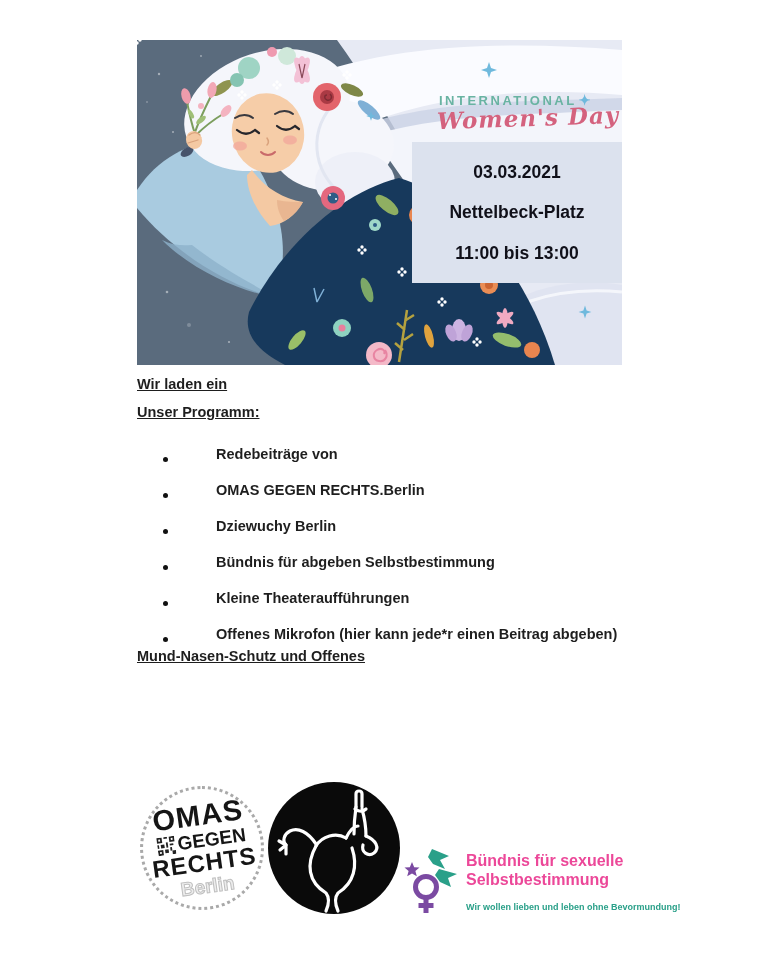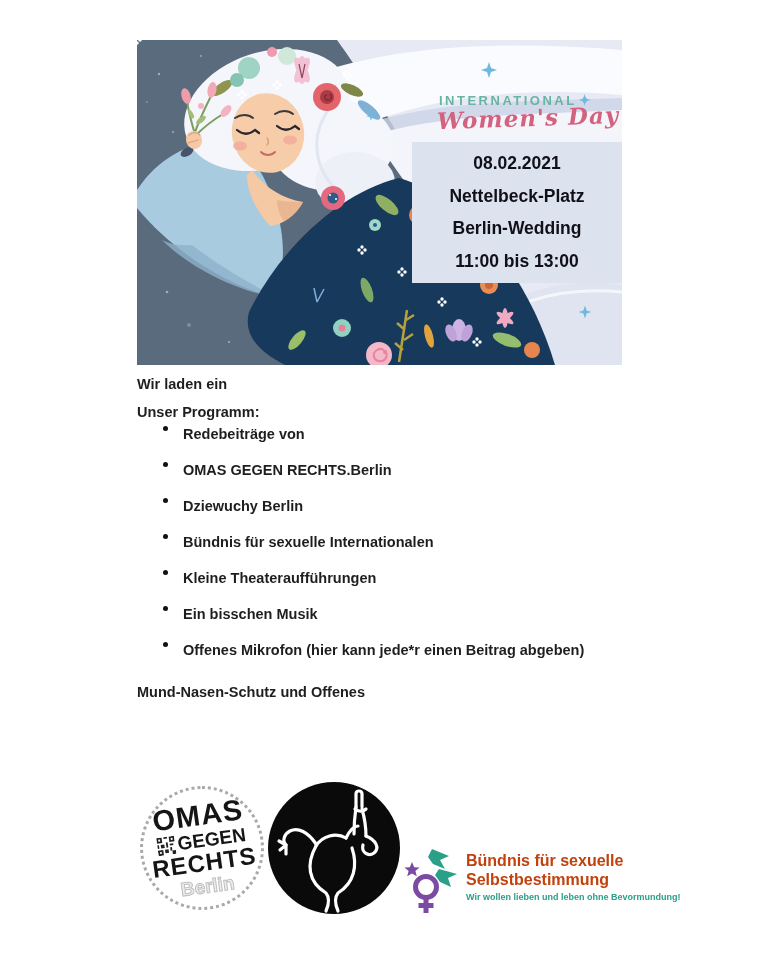--- a/index.html
+++ b/index.html
@@ -14,44 +14,44 @@
   .intl-line .spark{color:#6fb9dd;font-size:14px;letter-spacing:0;margin-left:2px;}
   .wday{position:absolute;left:300px;top:64px;width:190px;
         font-family:"DejaVu Serif",cursive;font-style:italic;font-weight:bold;
         font-size:23px;color:#d4627e;transform:rotate(-2deg);letter-spacing:1px;}
   .info-box{position:absolute;left:275px;top:102px;width:210px;height:141px;
             background:#dce2ee;display:flex;flex-direction:column;justify-content:space-evenly;
             text-align:center;color:#101019;font-weight:bold;font-size:17.5px;}
 
   
   .copy{position:absolute;left:137px;top:370px;width:505px;color:#1e1e1e;font-weight:bold;font-size:14.5px;}
-  .copy p{margin:0;line-height:28px;}
+  .copy p{margin:0;line-height:28px;text-decoration:underline;}
   .program{list-style:none;margin:0;padding:0;}
-  .program li{height:36px;display:flex;align-items:flex-start;padding-left:26px;}
+  .program li{height:36px;display:flex;align-items:flex-end;padding-left:26px;gap:33px;}
   .program .dot{width:5px;height:5px;border-radius:50%;background:#111;margin-right:15px;flex:0 0 auto;}
   .notice{margin-top:10px !important;line-height:29px !important;}
   .notice2{line-height:29px !important;}
 
   
   .omas{position:absolute;left:140px;top:786px;width:124px;height:124px;border-radius:50%;
         background:#ffffff;border:3px dotted #a9a9a9;box-sizing:border-box;
         display:flex;flex-direction:column;align-items:center;justify-content:center;}
   .omas-inner{transform:rotate(-8deg);text-align:center;line-height:1;}
   .omas-w1{font-size:29px;font-weight:800;letter-spacing:1px;color:#151515;}
   .omas-row{display:flex;align-items:center;justify-content:center;margin-top:1px;}
   .omas-w2{font-size:19px;font-weight:800;color:#151515;margin-left:3px;}
   .omas-w3{font-size:24px;font-weight:800;letter-spacing:1px;color:#151515;margin-top:1px;}
   .omas-w4{font-size:19px;font-weight:800;color:#ededed;-webkit-text-stroke:1px #bfbfbf;margin-top:2px;}
 
   .dziewuchy{position:absolute;left:268px;top:782px;width:132px;height:132px;border-radius:50%;background:#0a0a0a;}
 
   .buendnis{position:absolute;left:402px;top:843px;display:flex;align-items:flex-start;}
   .buendnis-text{margin-left:6px;padding-top:8px;}
-  .bnd1{font-size:16px;font-weight:bold;color:#c2410c;line-height:19px;}
-  .bnd-slogan{font-size:9px;font-weight:bold;color:#2aa089;margin-top:3px;white-space:nowrap;}
+  .bnd1{font-size:16px;font-weight:bold;color:#ec4899;line-height:19px;}
+  .bnd-slogan{font-size:9px;font-weight:bold;color:#2aa089;margin-top:13px;white-space:nowrap;}
 </style>
 </head>
 <body>
 
 <div class="page">
 
   <div class="hero">
     <svg width="485" height="325" viewBox="0 0 485 325">
 
       <rect x="0" y="0" width="485" height="325" fill="#5a6b7d"></rect>
@@ -197,23 +197,22 @@
         <path d="M0 -8 L2 -2 L8 0 L2 2 L0 8 L-2 2 L-8 0 L-2 -2 Z" transform="translate(234 76) scale(0.6)"></path>
       </g>
     </svg>
 
     <div class="intl-line">
       <span>INTERNATIONAL</span><span class="spark">✦</span>
     </div>
     <div class="wday">Women's Day</div>
 
     <div class="info-box">
-      <div>08.02.2021</div>
+      <div>03.03.2021</div>
       <div>Nettelbeck-Platz</div>
-      <div>Berlin-Wedding</div>
       <div>11:00 bis 13:00</div>
     </div>
   </div>
 
   <div class="copy">
     <p>Wir laden ein</p>
     <p>Unser Programm:</p>
     <ul class="program">
       <li>
           <span class="dot"></span>
@@ -222,29 +221,25 @@
       <li>
           <span class="dot"></span>
           <span>OMAS GEGEN RECHTS.Berlin</span>
         </li>
       <li>
           <span class="dot"></span>
           <span>Dziewuchy Berlin</span>
         </li>
       <li>
           <span class="dot"></span>
-          <span>Bündnis für sexuelle Internationalen</span>
+          <span>Bündnis für abgeben Selbstbestimmung</span>
         </li>
       <li>
           <span class="dot"></span>
           <span>Kleine Theateraufführungen</span>
-        </li>
-      <li>
-          <span class="dot"></span>
-          <span>Ein bisschen Musik</span>
         </li>
       <li>
           <span class="dot"></span>
           <span>Offenes Mikrofon (hier kann jede*r einen Beitrag abgeben)</span>
         </li>
     </ul>
     <p class="notice2">Mund-Nasen-Schutz und Offenes</p>
   </div>
 
   <div class="omas">

